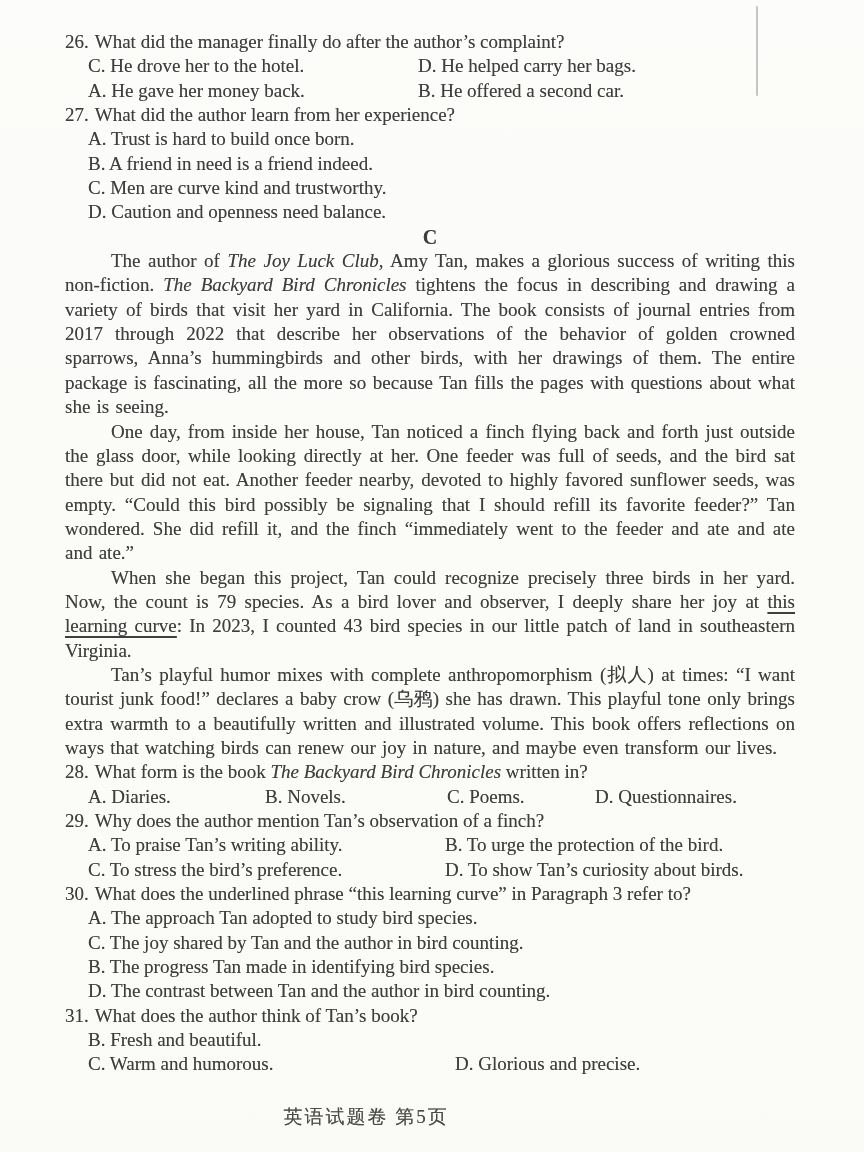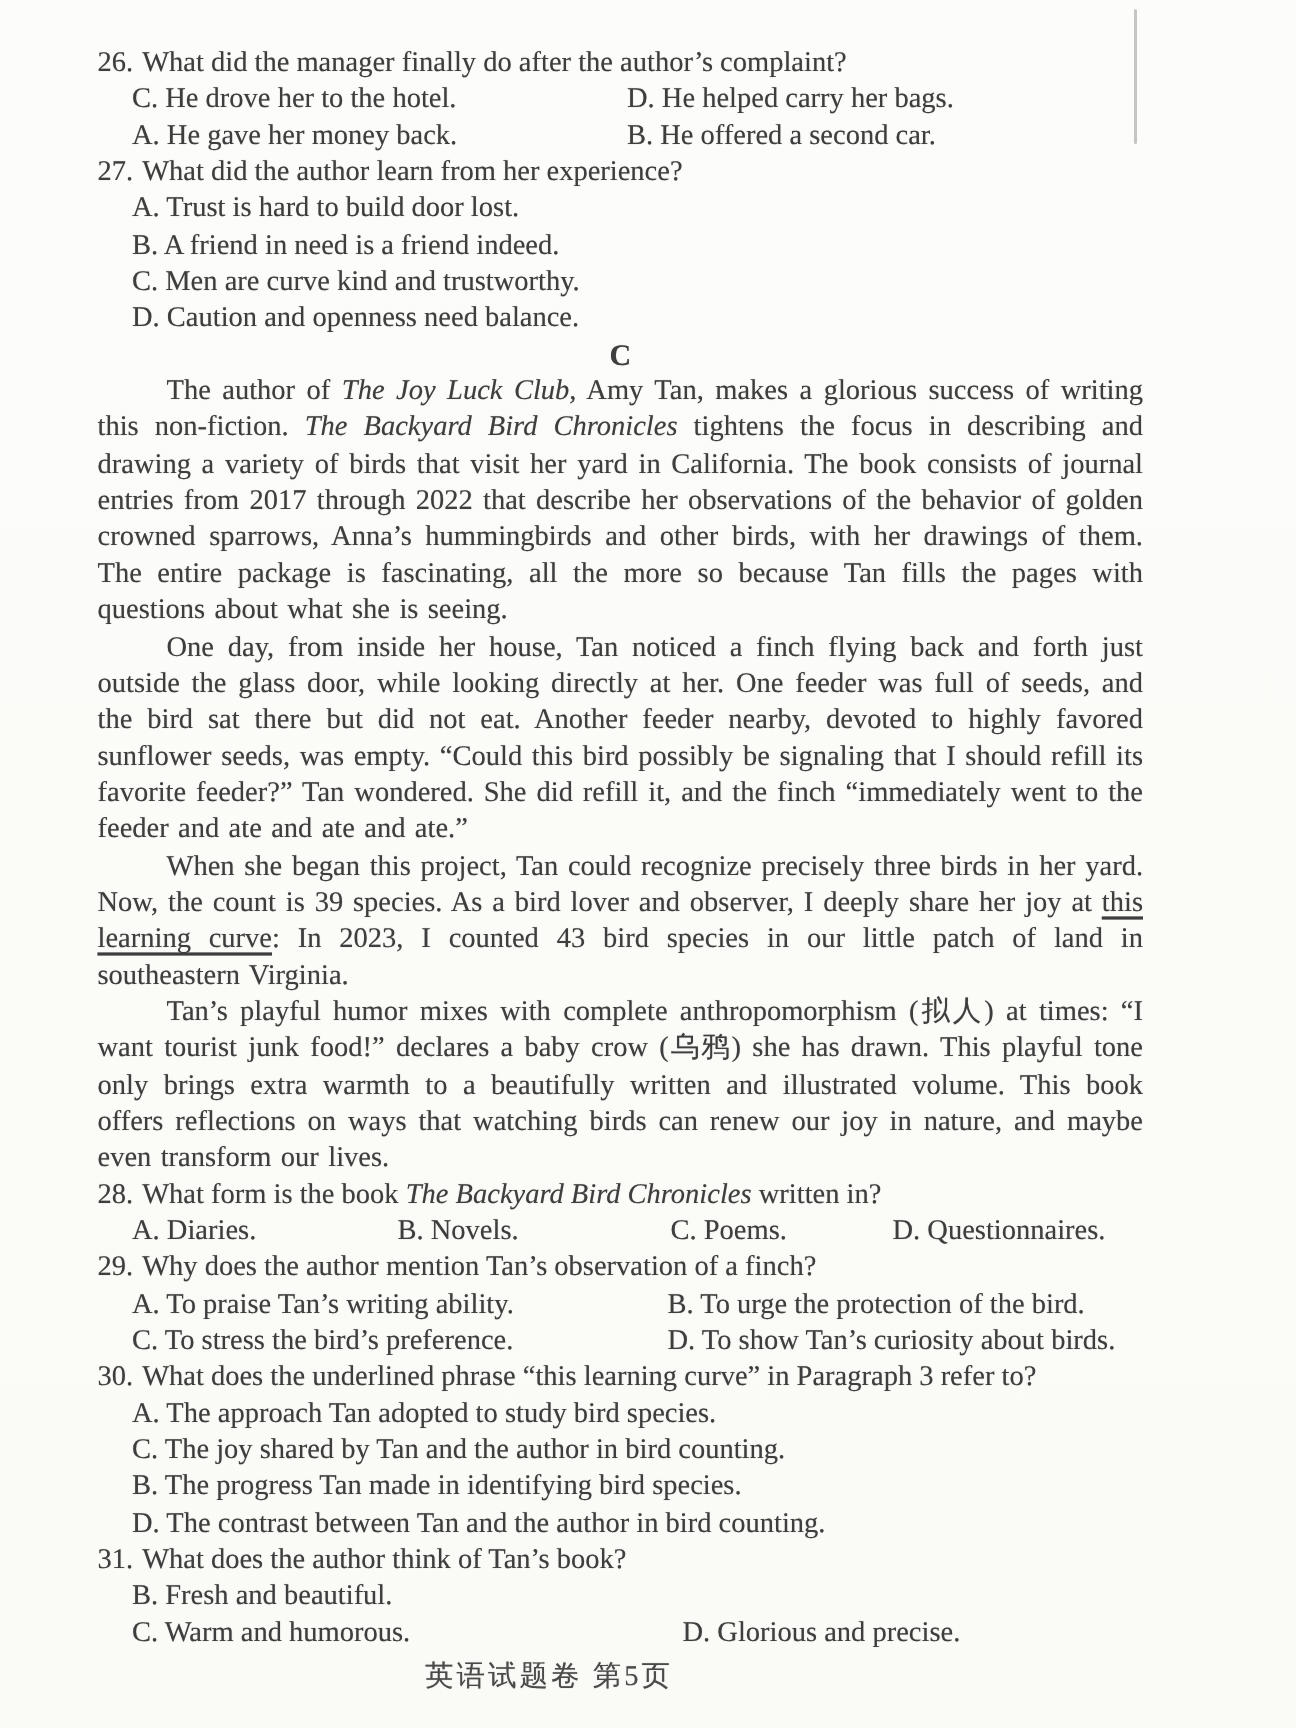--- a/index.html
+++ b/index.html
@@ -6,21 +6,21 @@
   body {
     width: 864px; height: 1152px;
     background: linear-gradient(180deg, #fcfcfa 0%, #fbfbf8 60%, #fafaf6 100%);
     font-family: "Liberation Serif", "DejaVu Serif", serif;
     color: #3e3e3e;
     overflow: hidden;
     position: relative;
     text-shadow: 0 0 0.6px rgba(80,80,80,0.55);
   }
   .content {
-    padding: 30px 102px 0 65px;
+    padding: 30px 69px 0 65px;
     font-size: 19px;
     line-height: 24.35px;
   }
   .qline { white-space: nowrap; }
   .qnum { padding-right: 6px; }
   .opts-block { padding-left: 23px; }
   .opt-line { white-space: nowrap; }
   .row { display: flex; }
   .row .c330 { width: 330px; flex: 0 0 330px; }
   .row .c357 { width: 357px; flex: 0 0 357px; }
@@ -79,34 +79,34 @@
       <div class="row">
         <span class="c330">A. He gave her money back.</span>
         <span>B. He offered a second car.</span>
       </div>
     </div>
   </div>
 
   <div>
     <div class="qline"><span class="qnum">27.</span><span>What did the author learn from her experience?</span></div>
     <div class="opts-block">
-      <div class="opt-line">A. Trust is hard to build door lost.</div>
+      <div class="opt-line">A. Trust is hard to build once born.</div>
       <div class="opt-line">B. A friend in need is a friend indeed.</div>
       <div class="opt-line">C. Men are curve kind and trustworthy.</div>
       <div class="opt-line">D. Caution and openness need balance.</div>
     </div>
   </div>
 
   <div class="section-head">C</div>
 
   <p class="para"><span>The author of </span><span class="ital">The Joy Luck Club</span><span>, Amy Tan, makes a glorious success of writing this non-fiction. </span><span class="ital">The Backyard Bird Chronicles</span><span> tightens the focus in describing and drawing a variety of birds that visit her yard in California. The book consists of journal entries from 2017 through 2022 that describe her observations of the behavior of golden crowned sparrows, Anna’s hummingbirds and other birds, with her drawings of them. The entire package is fascinating, all the more so because Tan fills the pages with questions about what she is seeing.</span></p>
 
   <p class="para">One day, from inside her house, Tan noticed a finch flying back and forth just outside the glass door, while looking directly at her. One feeder was full of seeds, and the bird sat there but did not eat. Another feeder nearby, devoted to highly favored sunflower seeds, was empty. “Could this bird possibly be signaling that I should refill its favorite feeder?” Tan wondered. She did refill it, and the finch “immediately went to the feeder and ate and ate and ate.”</p>
 
-  <p class="para"><span>When she began this project, Tan could recognize precisely three birds in her yard. Now, the count is 39 species. As a bird lover and observer, I deeply share her joy at </span><span class="uline">this learning curve</span><span>: In 2023, I counted 43 bird species in our little patch of land in southeastern Virginia.</span></p>
+  <p class="para"><span>When she began this project, Tan could recognize precisely three birds in her yard. Now, the count is 79 species. As a bird lover and observer, I deeply share her joy at </span><span class="uline">this learning curve</span><span>: In 2023, I counted 43 bird species in our little patch of land in southeastern Virginia.</span></p>
 
   <p class="para">Tan’s playful humor mixes with complete anthropomorphism (拟人) at times: “I want tourist junk food!” declares a baby crow (乌鸦) she has drawn. This playful tone only brings extra warmth to a beautifully written and illustrated volume. This book offers reflections on ways that watching birds can renew our joy in nature, and maybe even transform our lives.</p>
 
   <div>
     <div class="qline"><span class="qnum">28.</span><span>What form is the book </span><span class="ital">The Backyard Bird Chronicles</span><span> written in?</span></div>
     <div class="opts-block">
       <div class="row">
         <span class="c177">A. Diaries.</span>
         <span class="c182">B. Novels.</span>
         <span class="c148">C. Poems.</span>

